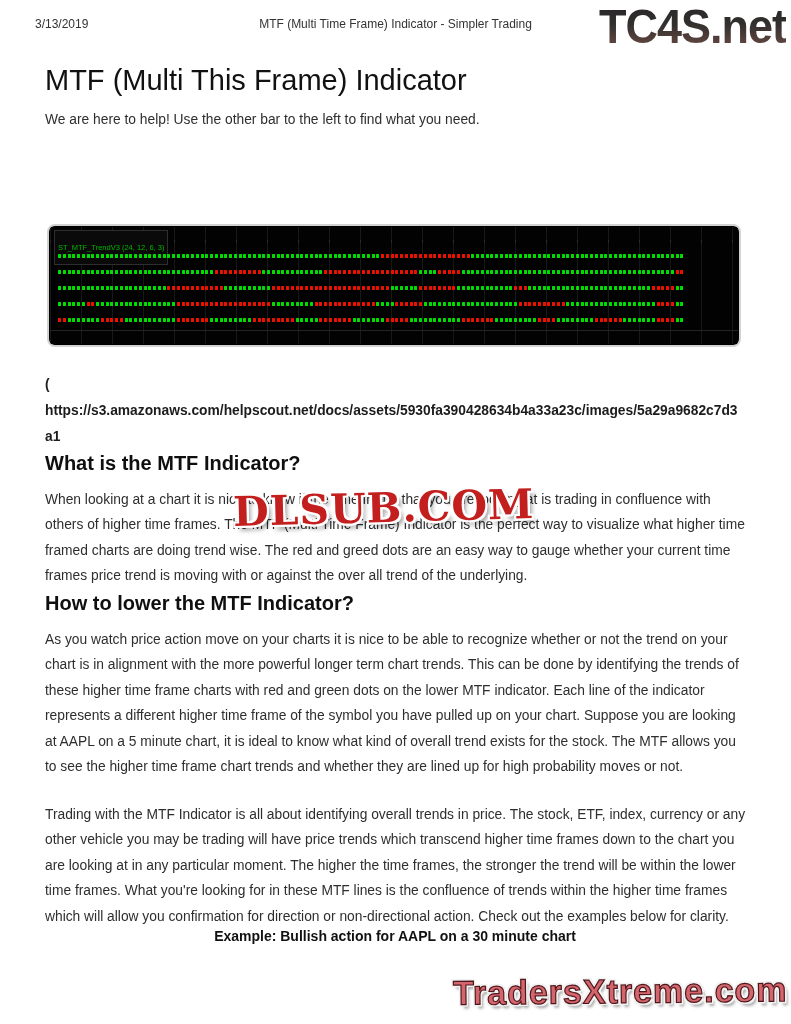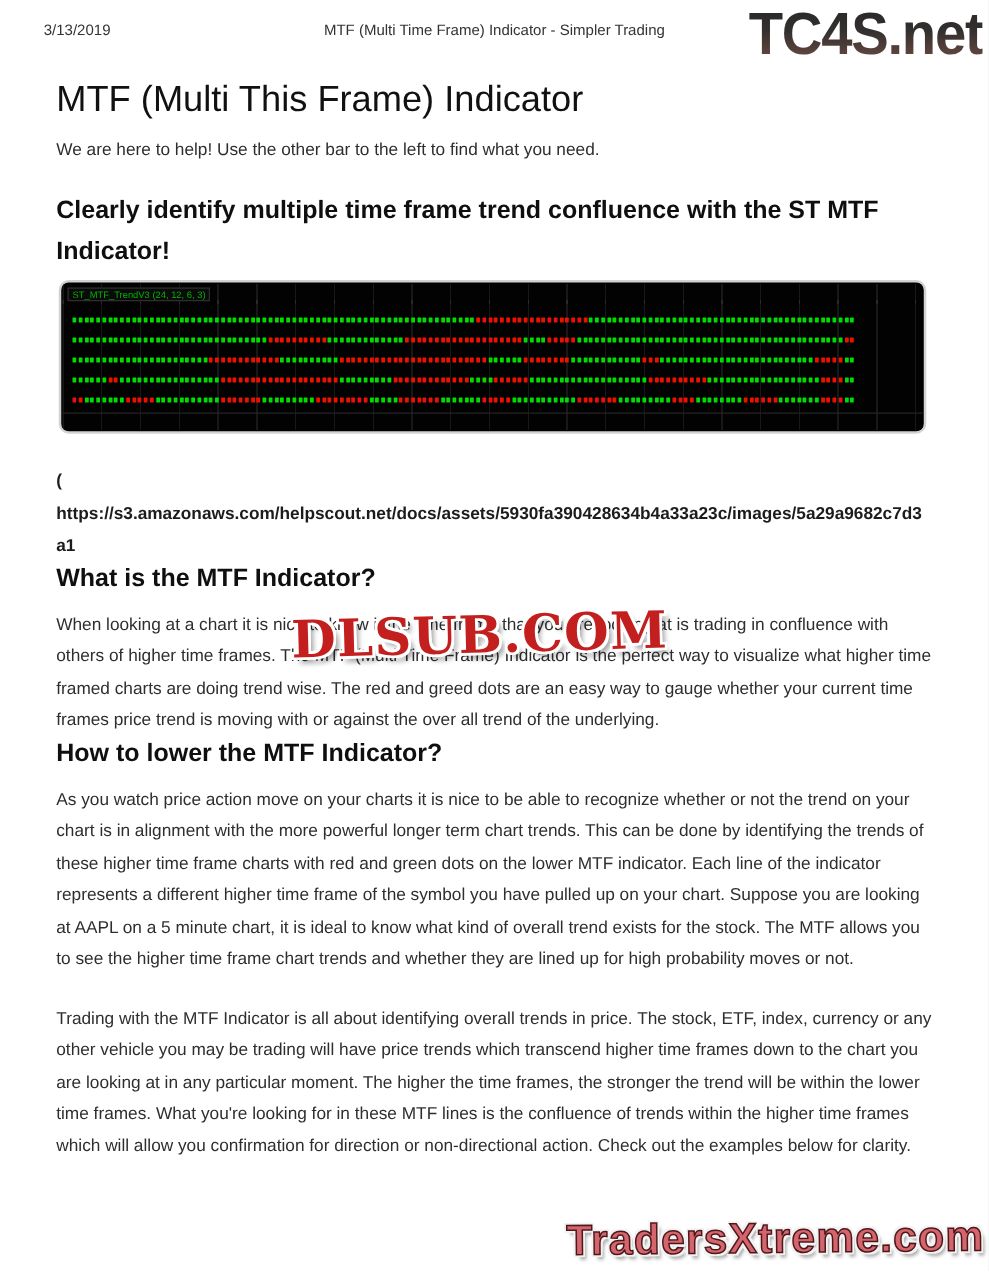--- a/index.html
+++ b/index.html
@@ -66,21 +66,21 @@
     background: repeating-linear-gradient(90deg, #2a2a2a 0 1px, transparent 1px 31px);
   }
   .chart-baseline {
     position: absolute; left: 0; right: 0; bottom: 13px; height: 1px;
     background: #242424;
   }
   .chart-label {
     position: absolute; left: 4px; top: 3px;
     font-size: 7.5px; line-height: 9px; color: #00b400;
     border: 1px solid #2e2e2e; background: #0a0a0a;
-    padding: 0 3px; white-space: nowrap;
+    padding: 12px 3px; white-space: nowrap;
   }
   .mtf-rows { position: absolute; left: 8px; top: 21px; }
   .dot-row { height: 16px; display: flex; align-items: center; }
   .dot {
     display: inline-block; width: 3px; height: 4px;
     margin-right: 1.75px; border-radius: 0.5px;
   }
   
   .img-link {
     position: absolute; left: 45px; top: 372px; width: 700px;
@@ -135,21 +135,20 @@
 <body>
 
 <div class="page">
 
   <div class="print-date">3/13/2019</div>
   <div class="print-title">MTF (Multi Time Frame) Indicator - Simpler Trading</div>
   <div class="tc4s-logo">TC4S.net</div>
 
   <h1 class="article-title">MTF (Multi This Frame) Indicator</h1>
   <p class="intro">We are here to help! Use the other bar to the left to find what you need.</p>
-  <h2 class="headline">Clearly identify multiple time frame trend confluence with the ST MTF Indicator!</h2>
 
   <div class="chart-frame">
     <div class="chart-panel">
       <div class="chart-ticks"></div>
       <div class="chart-label">ST_MTF_TrendV3 (24, 12, 6, 3)</div>
       <div class="mtf-rows">
           <div class="dot-row">
             <span class="dot" style="background: rgb(0, 221, 0);"></span>
             <span class="dot" style="background: rgb(0, 221, 0);"></span>
             <span class="dot" style="background: rgb(0, 221, 0);"></span>
@@ -830,18 +829,19 @@
   </div>
 
   <h3 class="section-heading h-what">What is the MTF Indicator?</h3>
   <p class="section-para p-what">When looking at a chart it is nice to know if the time frame that you are looking at is trading in confluence with others of higher time frames. The MTF (Multi Time Frame) Indicator is the perfect way to visualize what higher time framed charts are doing trend wise. The red and greed dots are an easy way to gauge whether your current time frames price trend is moving with or against the over all trend of the underlying.</p>
 
   <h3 class="section-heading h-read">How to lower the MTF Indicator?</h3>
   <p class="section-para p-read">As you watch price action move on your charts it is nice to be able to recognize whether or not the trend on your chart is in alignment with the more powerful longer term chart trends. This can be done by identifying the trends of these higher time frame charts with red and green dots on the lower MTF indicator. Each line of the indicator represents a different higher time frame of the symbol you have pulled up on your chart. Suppose you are looking at AAPL on a 5 minute chart, it is ideal to know what kind of overall trend exists for the stock. The MTF allows you to see the higher time frame chart trends and whether they are lined up for high probability moves or not.</p>
 
   <p class="section-para p-trade">Trading with the MTF Indicator is all about identifying overall trends in price. The stock, ETF, index, currency or any other vehicle you may be trading will have price trends which transcend higher time frames down to the chart you are looking at in any particular moment. The higher the time frames, the stronger the trend will be within the lower time frames. What you're looking for in these MTF lines is the confluence of trends within the higher time frames which will allow you confirmation for direction or non-directional action. Check out the examples below for clarity.</p>
 
+  <div class="example-caption">Example: Bullish action for AAPL on a 30 minute chart</div>
 
   <div class="dlsub-watermark">DLSUB.COM</div>
   <div class="tx-logo">TradersXtreme.com</div>
 
 
 </div>
 
 </body></html>

